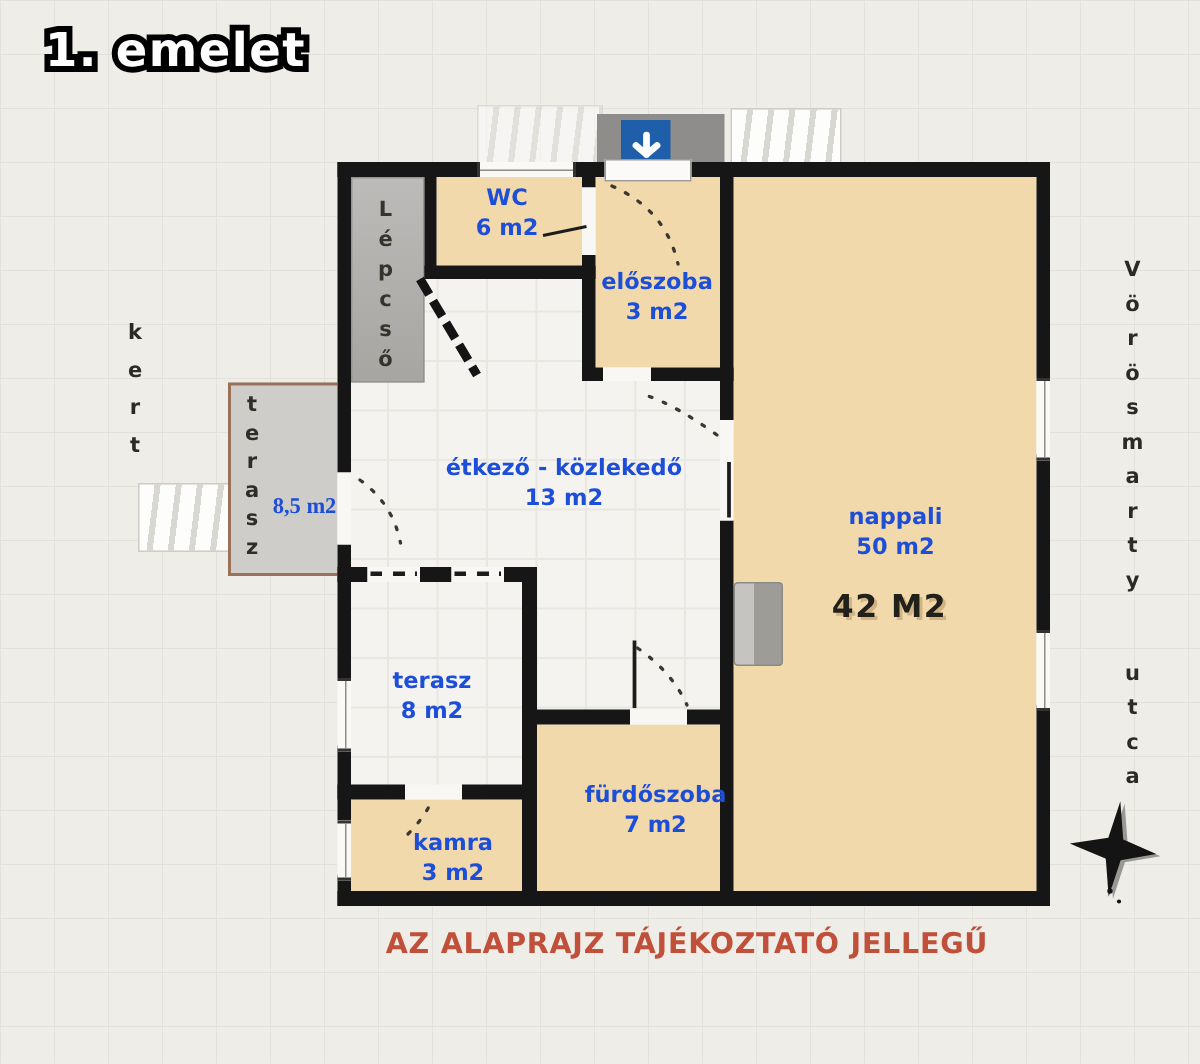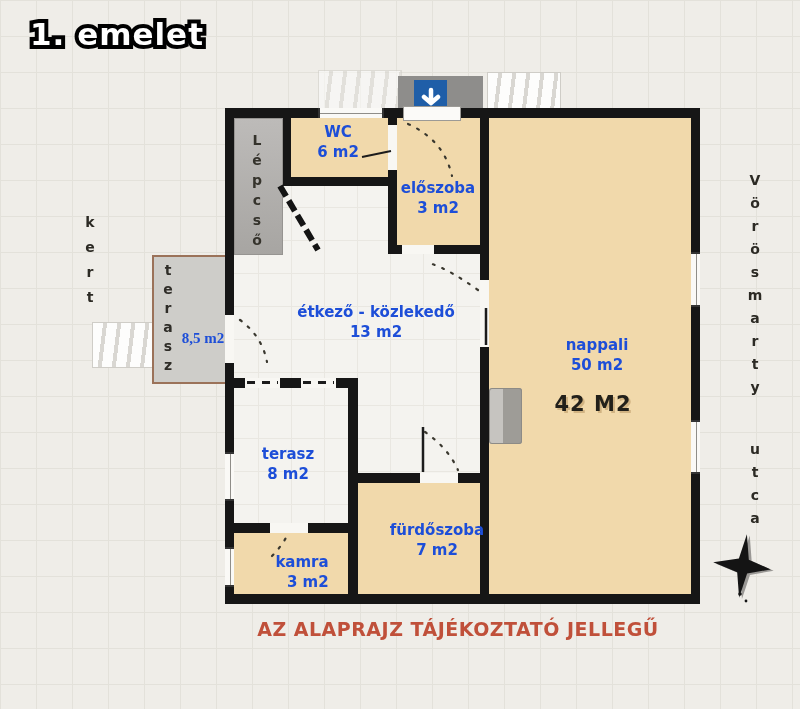--- a/index.html
+++ b/index.html
@@ -164,21 +164,21 @@
 </div>
 <div class="big-alt" style="left:593px;top:404px;">42 M2</div>
 <div class="rlabel" style="left:288px;top:464px;">
   <span>terasz</span>
   <span class="area">8 m2</span>
 </div>
 <div class="rlabel" style="left:437px;top:540px;">
   <span>fürdőszoba</span>
   <span class="area">7 m2</span>
 </div>
-<div class="rlabel" style="left:302px;top:572px;text-align:right;">
+<div class="rlabel" style="left:302px;top:572px;">
   <span>kamra</span>
   <span class="area">3 m2</span>
 </div>
 <div class="vtext" style="left:249px;top:132px;letter-spacing:4px;font-size:14px;font-weight:600;color:#35332c;">Lépcső</div>
 <div class="vtext" style="left:160px;top:262px;letter-spacing:3px;font-size:14px;font-weight:600;color:#2f2d28;">terasz</div>
 <div class="rlabel" style="left:203px;top:339px;font-size:15px;font-family:Liberation Serif, serif;">8,5 m2</div>
 
 <div class="title">1. emelet</div>
 <div class="disclaimer">AZ ALAPRAJZ TÁJÉKOZTATÓ JELLEGŰ</div>
 

